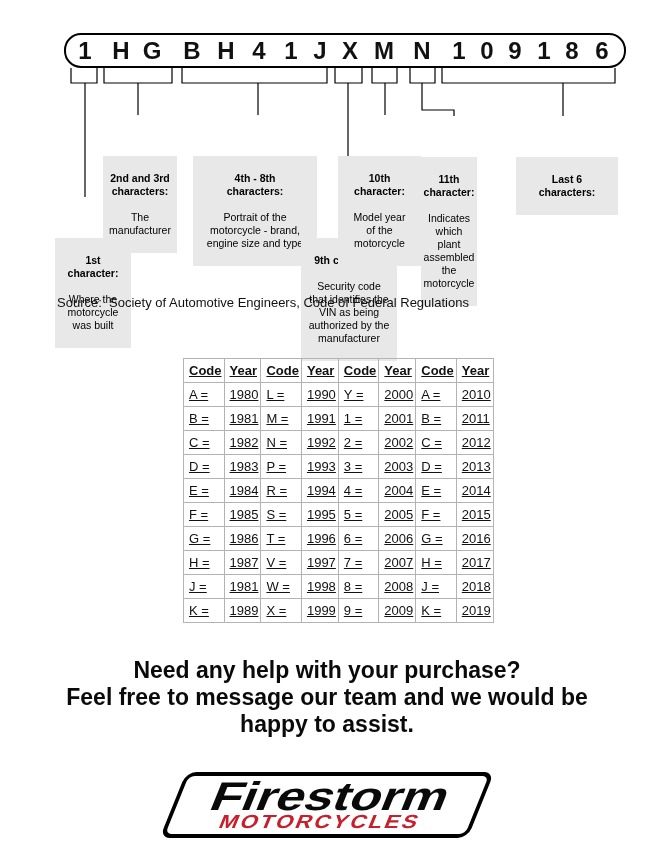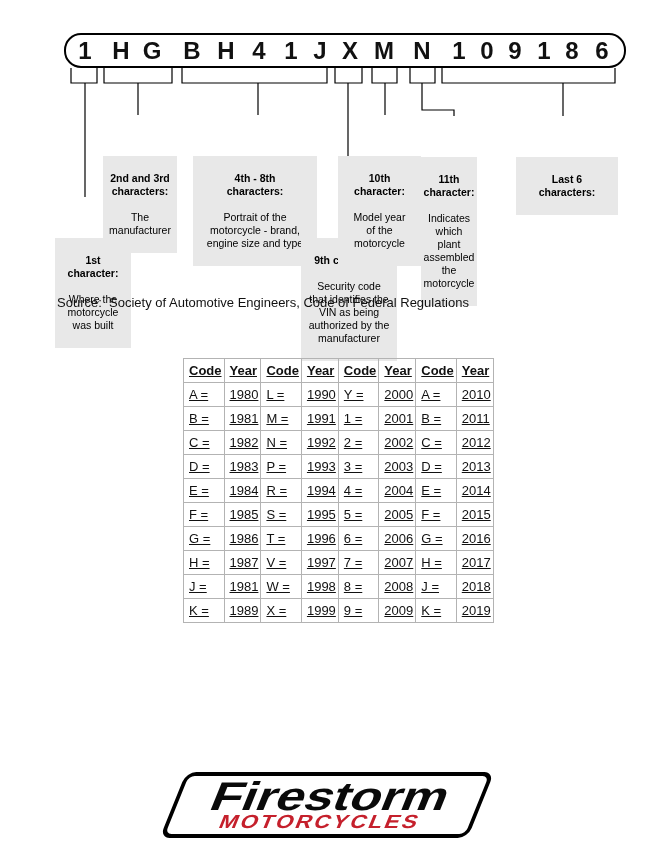--- a/index.html
+++ b/index.html
@@ -282,20 +282,23 @@
           <td>X =</td>
           <td>1999</td>
           <td>9 =</td>
           <td>2009</td>
           <td>K =</td>
           <td>2019</td>
         </tr>
       </tbody>
   </table>
 
+  <div class="help">Need any help with your purchase?
+Feel free to message our team and we would be
+happy to assist.</div>
 
   <div class="logo-wrap">
     <div class="logo-box">
       <div class="logo-line1 outline-w">Firestorm</div>
       <div class="logo-line2 outline-w">MOTORCYCLES</div>
     </div>
   </div>
 
 </div>
 

